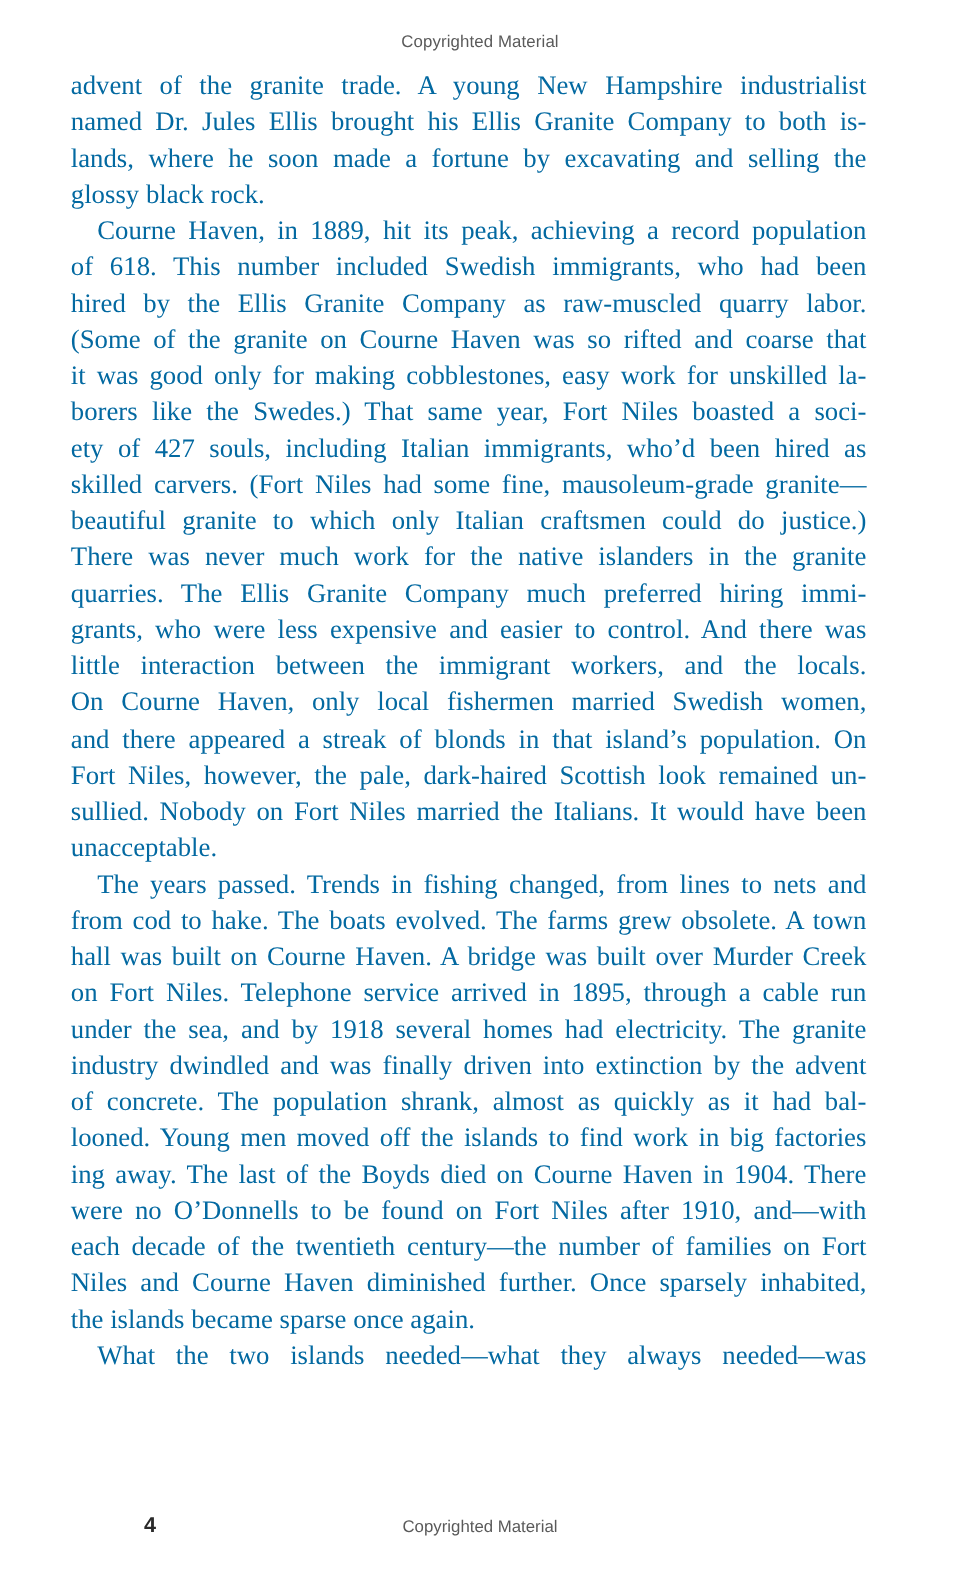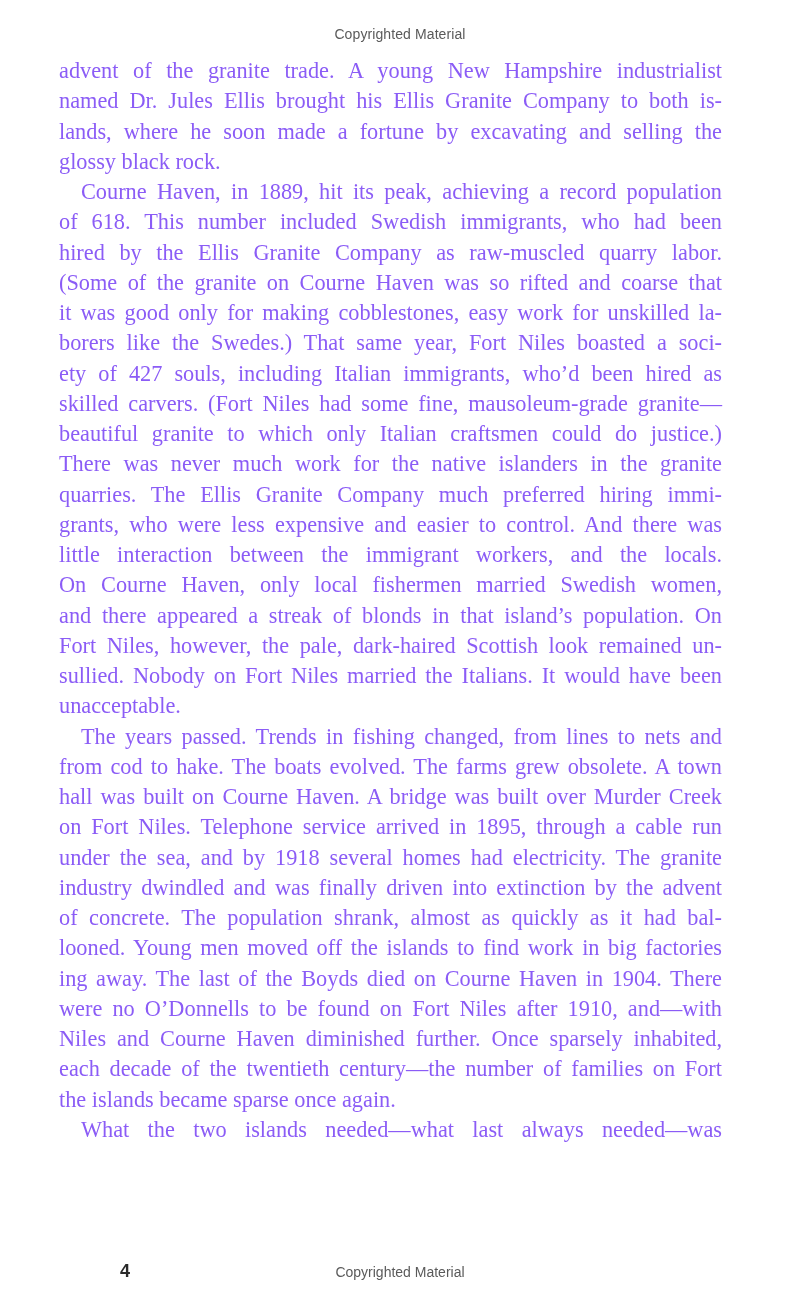--- a/index.html
+++ b/index.html
@@ -5,21 +5,21 @@
   html, body { margin: 0; padding: 0; background: #ffffff; }
   body { width: 800px; height: 1308px; position: relative; overflow: hidden; }
   .header {
     position: absolute; top: 26px; left: 0; width: 800px; text-align: center;
     font-family: "Liberation Sans", sans-serif; font-size: 14px; color: #5a5a5a;
     letter-spacing: 0.1px;
   }
   .text {
     position: absolute; top: 56px; left: 59px; width: 663px;
     font-family: "Liberation Serif", serif; font-size: 22.3px; line-height: 30.25px;
-    color: #8b5cf6;
+    color: #0369a1;
   }
   .line {
     display: block; white-space: nowrap; text-align: justify; text-align-last: justify;
     height: 30.25px;
   }
   .line.last { text-align-last: left; }
   .line.indent { padding-left: 22px; }
   .footer-num {
     position: absolute; top: 1261px; left: 120px;
     font-family: "Liberation Sans", sans-serif; font-size: 18px; font-weight: bold; color: #2a2a2a;
@@ -60,20 +60,20 @@
     <span class="line indent">The years passed. Trends in fishing changed, from lines to nets and</span>
     <span class="line">from cod to hake. The boats evolved. The farms grew obsolete. A town</span>
     <span class="line">hall was built on Courne Haven. A bridge was built over Murder Creek</span>
     <span class="line">on Fort Niles. Telephone service arrived in 1895, through a cable run</span>
     <span class="line">under the sea, and by 1918 several homes had electricity. The granite</span>
     <span class="line">industry dwindled and was finally driven into extinction by the advent</span>
     <span class="line">of concrete. The population shrank, almost as quickly as it had bal-</span>
     <span class="line">looned. Young men moved off the islands to find work in big factories</span>
     <span class="line">ing away. The last of the Boyds died on Courne Haven in 1904. There</span>
     <span class="line">were no O’Donnells to be found on Fort Niles after 1910, and—with</span>
+    <span class="line">each decade of the twentieth century—the number of families on Fort</span>
     <span class="line">Niles and Courne Haven diminished further. Once sparsely inhabited,</span>
-    <span class="line">each decade of the twentieth century—the number of families on Fort</span>
     <span class="line last">the islands became sparse once again.</span>
-    <span class="line indent">What the two islands needed—what last always needed—was</span>
+    <span class="line indent">What the two islands needed—what they always needed—was</span>
   </div>
 
 <div class="footer-num">4</div>
 <div class="footer">Copyrighted Material</div>
 
 </body></html>

